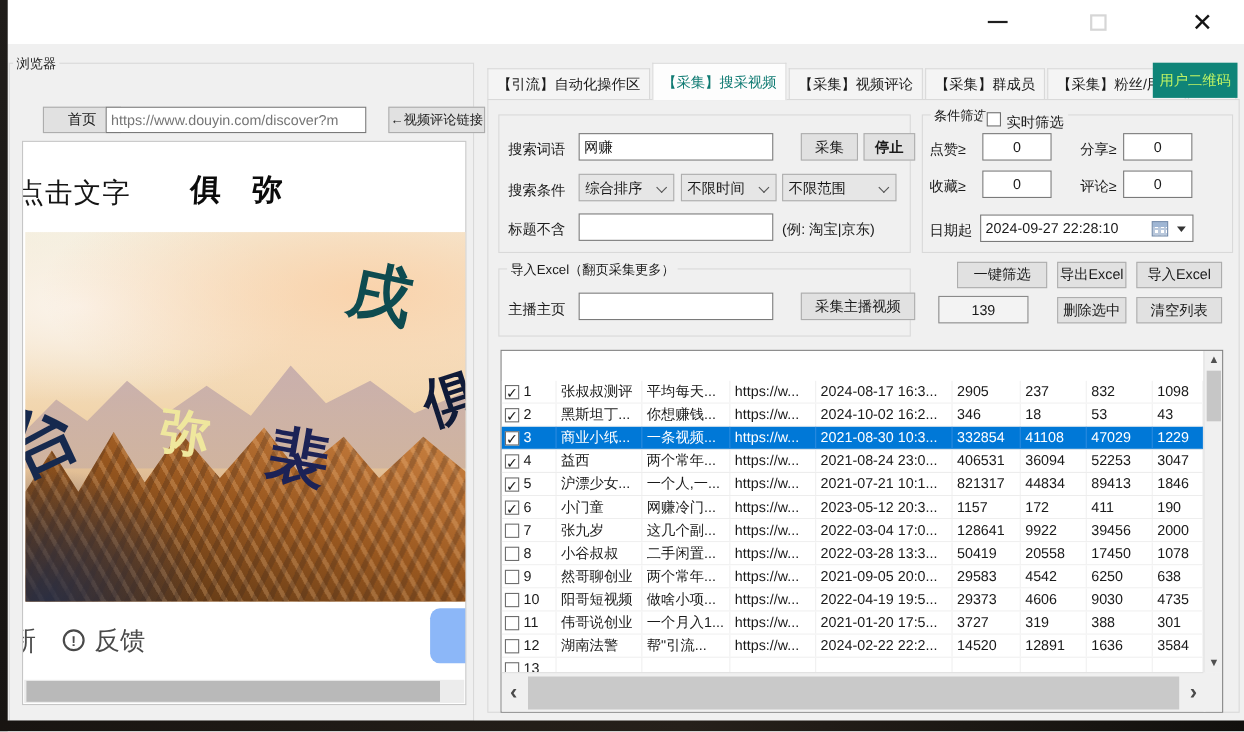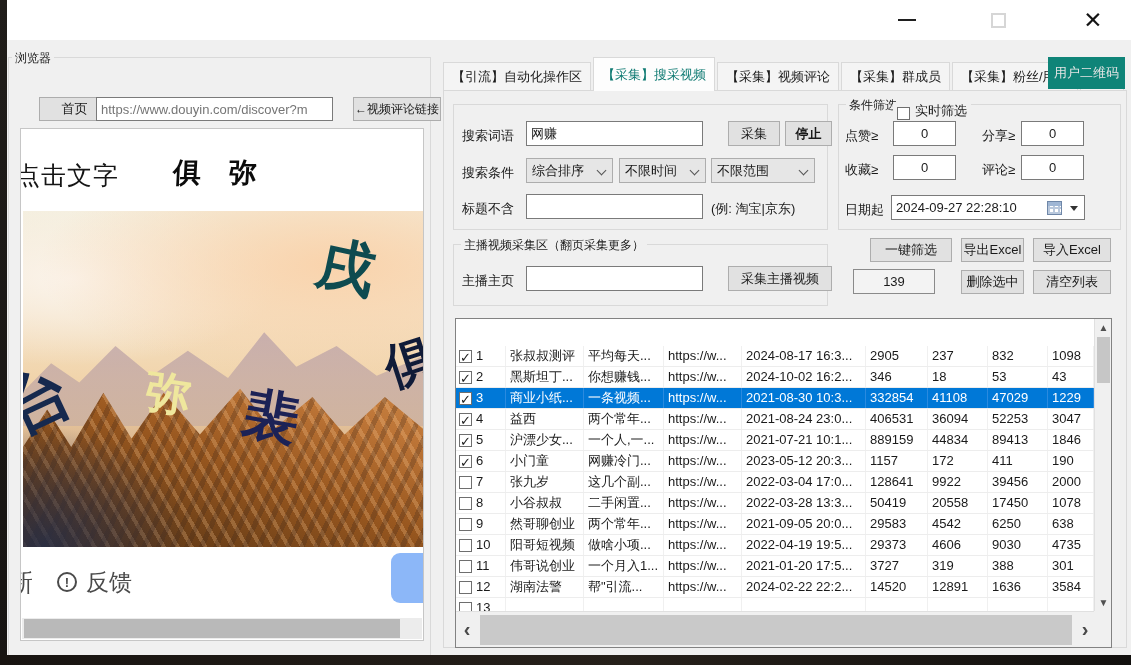--- a/index.html
+++ b/index.html
@@ -61,21 +61,21 @@
   .fb-icon { width:20px; height:20px; border:2px solid #4a4a4a; border-radius:50%; margin-left:24px; font-size:13px; font-weight:700; display:flex; align-items:center; justify-content:center; }
   .fb-label { margin-left:9px; font-size:23px; }
   .confirm-btn { position:absolute; left:370px; top:424px; width:62px; height:50px; background:#8cb7f8; border-radius:9px; }
   .vp-hscroll { position:absolute; left:1px; top:489px; width:400px; height:21px; background:#ececec; }
   .vp-hscroll .thumb { position:absolute; left:2px; top:1px; width:376px; height:19px; background:#b9b9b9; }
 
   
   .tabbar { position:absolute; left:443px; top:57px; height:34px; display:flex; align-items:flex-end; }
   .tab { height:29px; border:1px solid #d9d9d9; border-bottom:none; background:#f4f4f4; font-size:13px; display:flex; align-items:center; justify-content:center; padding:0 8px; margin-right:2px; white-space:nowrap; }
   .tab.selected { height:34px; background:#fdfdfd; color:#0e7a72; position:relative; z-index:2; }
-  .qr-btn { position:absolute; left:1048px; top:57px; width:77px; height:32px; background:#0f8478; color:#e5e5e5; font-size:13px; display:flex; align-items:center; justify-content:center; }
+  .qr-btn { position:absolute; left:1048px; top:57px; width:77px; height:32px; background:#0f8478; color:#bef264; font-size:13px; display:flex; align-items:center; justify-content:center; }
   .tab-panel { position:absolute; left:443px; top:90px; width:684px; height:558px; background:#f0f0f0; border:1px solid #d9d9d9; }
 
   
   .search-group { left:453px; top:104px; width:375px; height:126px; }
   .search-label { left:461px; top:97px; }
   .anchor-group { left:453px; top:244px; width:375px; height:62px; }
   .anchor-label { left:461px; top:237px; }
   .filter-group { left:838px; top:104px; width:283px; height:126px; }
   .filter-label { left:846px; top:97px; }
 
@@ -90,21 +90,21 @@
       linear-gradient(180deg,#9fb6d4 0 4px, transparent 4px),
       repeating-linear-gradient(90deg,#b9c8dc 0 2px, transparent 2px 5px),
       repeating-linear-gradient(180deg,#b9c8dc 0 2px, transparent 2px 5px); }
   .date-arrow { position:absolute; right:6px; top:10px; width:0; height:0; border-left:4px solid transparent; border-right:4px solid transparent; border-top:5px solid #333; }
 
   .count-box { position:absolute; left:853px; top:269px; width:82px; height:25px; background:#f3f3f3; border:1px solid #8a8a8a; font-size:13px; display:flex; align-items:center; justify-content:center; }
 
   .checkbox { width:13px; height:13px; background:#fff; border:1px solid #6e6e6e; position:relative; flex:none; }
   .checkbox.checked::after { content:"\2713"; position:absolute; left:0px; top:-3px; font-size:13px; font-weight:700; color:#1b1b1b; }
 
-  .realtime-wrap { position:absolute; left:893px; top:102px; display:flex; align-items:flex-end; gap:5px; background:#f0f0f0; padding:0 4px; font-size:13px; }
+  .realtime-wrap { position:absolute; left:893px; top:102px; display:flex; align-items:flex-start; gap:5px; background:#f0f0f0; padding:0 4px; font-size:13px; }
 
   
   .table { position:absolute; left:455px; top:318px; width:657px; height:330px; background:#fff; border:1px solid #828282; overflow:hidden; }
   .thead { position:absolute; left:0; top:0; width:638px; height:27px; display:flex; background:#fff; border-bottom:1px solid #e3e3e3; }
   .th { font-size:13px; line-height:26px; padding-left:4px; border-right:1px solid #e3e3e3; overflow:hidden; white-space:nowrap; flex:none; }
   .rows { position:absolute; left:0; top:27px; width:638px; height:265px; overflow:hidden; }
   .row { display:flex; height:21px; border-bottom:1px solid #ededed; background:#fff; }
   .td { font-size:13px; line-height:20px; padding-left:4px; border-right:1px solid #f0f0f0; overflow:hidden; white-space:nowrap; flex:none; }
   .td.first { display:flex; align-items:center; gap:4px; padding-left:3px; }
   .row.sel { background:#0078d7; color:#fff; }
@@ -194,21 +194,21 @@
     </div>
   <div class="combo" style="left:711px; top:158px; width:104px; height:25px">
       <span>不限范围</span>
       <span class="chev"></span>
     </div>
   <span class="flabel" style="left:462px; top:200px">标题不含</span>
   <div class="tbox" style="position:absolute; left:526px; top:194px; width:177px; height:25px"></div>
   <span class="flabel" style="left:711px; top:200px">(例: 淘宝|京东)</span>
 
   <div class="groupbox anchor-group"></div>
-  <span class="group-label anchor-label">主播视频采集区（翻页采集更多）</span>
+  <span class="group-label anchor-label">导入Excel（翻页采集更多）</span>
   <span class="flabel" style="left:462px; top:272px">主播主页</span>
   <div class="tbox" style="position:absolute; left:526px; top:266px; width:177px; height:25px"></div>
   <div class="btn" style="position:absolute; left:711px; top:266px; width:104px; height:25px">采集主播视频</div>
 
   <div class="groupbox filter-group"></div>
   <span class="group-label filter-label">条件筛选</span>
   <div class="realtime-wrap">
     <span class="checkbox"></span>
     <span>实时筛选</span>
   </div>
@@ -294,21 +294,21 @@
         </div>
         <div class="row">
           <div class="td first" style="width: 50px;">
             <span class="checkbox checked"></span>
             <span>5</span>
           </div>
           <div class="td" style="width: 78px;">沪漂少女...</div>
           <div class="td" style="width: 80px;">一个人,一...</div>
           <div class="td" style="width: 78px;">https://w...</div>
           <div class="td" style="width: 124px;">2021-07-21 10:1...</div>
-          <div class="td" style="width: 62px;">889159</div>
+          <div class="td" style="width: 62px;">821317</div>
           <div class="td" style="width: 60px;">44834</div>
           <div class="td" style="width: 60px;">89413</div>
           <div class="td" style="width: 46px;">1846</div>
         </div>
         <div class="row">
           <div class="td first" style="width: 50px;">
             <span class="checkbox checked"></span>
             <span>6</span>
           </div>
           <div class="td" style="width: 78px;">小门童</div>

